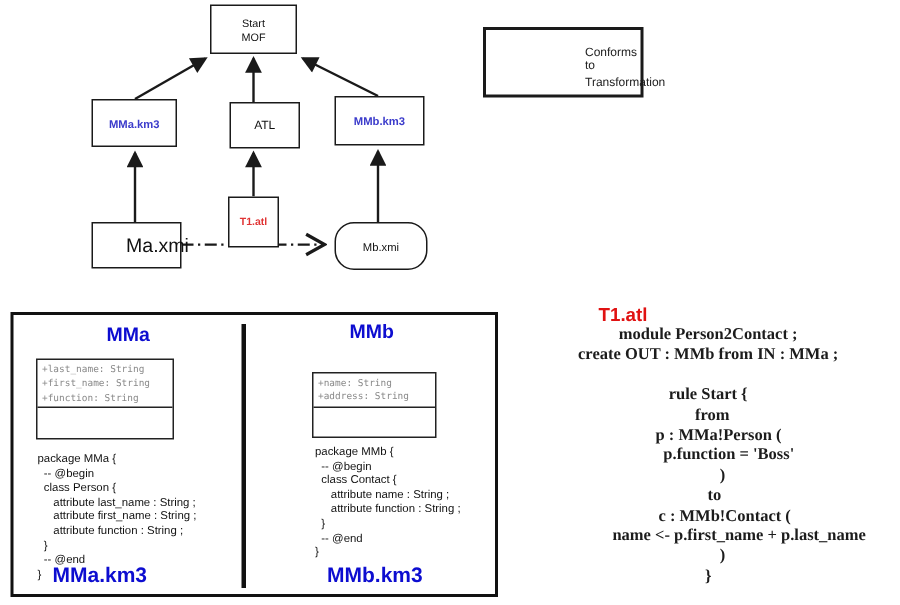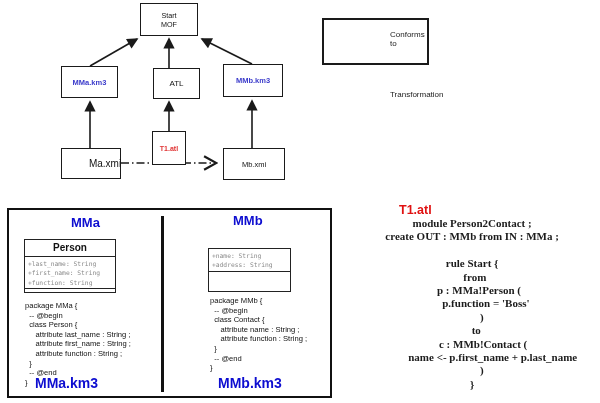--- a/index.html
+++ b/index.html
@@ -11,33 +11,33 @@
   .node{
     position:absolute;border:1.6px solid #1a1a1a;background:#fff;
     display:flex;align-items:center;justify-content:center;text-align:center;
     box-sizing:border-box;z-index:2;
   }
   #node-ecore   {left:140px;top:3px;  width:58px;height:33px;font-size:7.2px;line-height:9px;white-space:pre-line;}
   #node-mma-km3 {left:61px; top:66px; width:57px;height:32px;font-size:7.5px;font-weight:bold;color:#3c3ccb;}
   #node-atl     {left:153px;top:68px; width:47px;height:31px;font-size:8px;}
   #node-mmb-km3 {left:223px;top:64px; width:60px;height:33px;font-size:7.5px;font-weight:bold;color:#3c3ccb;}
   #node-t1-atl  {left:152px;top:131px;width:34px;height:34px;font-size:7px;font-weight:bold;color:#e03434;}
-  #node-ma-xmi  {left:61px; top:148px;width:60px;height:31px;font-size:10px;padding-left:28px;}
-  #node-mb-xmi  {left:223px;top:148px;width:62px;height:32px;font-size:7.5px;}
+  #node-ma-xmi  {left:61px; top:148px;width:60px;height:31px;font-size:13px;padding-left:28px;}
+  #node-mb-xmi  {left:223px;top:148px;width:62px;height:32px;font-size:7.5px;border-radius:13px;}
 
   #arrow-layer{position:absolute;left:0;top:0;width:600px;height:403px;z-index:1;pointer-events:none;}
 
   
   #legend{
     position:absolute;left:322px;top:18px;width:107px;height:47px;
     border:2px solid #1a1a1a;box-sizing:border-box;background:#fff;z-index:2;
   }
   .legend-label{position:absolute;left:66px;font-size:8px;color:#222;}
   #legend-conforms-label{top:10px;}
-  #legend-transform-label{top:30px;margin-top:40px;}
+  #legend-transform-label{top:30px;}
 
   
   #mm-panel{
     position:absolute;left:7px;top:208px;width:325px;height:190px;
     border:2px solid #111;box-sizing:border-box;background:#fff;z-index:2;
   }
   #mm-divider{position:absolute;left:152px;top:6px;bottom:4px;width:3px;background:#111;}
   .mm-title{position:absolute;font-size:13px;font-weight:bold;color:#0d0dd0;}
   #mma-title{left:40px;top:5px;padding-left:22px;}
   #mmb-title{left:224px;top:3px;}
@@ -110,21 +110,20 @@
 <div id="legend">
   <div class="legend-label" id="legend-conforms-label">Conforms to</div>
   <div class="legend-label" id="legend-transform-label">Transformation</div>
 </div>
 
 <div id="mm-panel">
   <div id="mm-divider"></div>
 
   <div class="mm-title" id="mma-title">MMa</div>
   <div class="class-box" id="person-box">
-    <div class="class-header">Person</div>
     <div class="class-attrs">
       <div class="class-attr">+last_name: String</div>
       <div class="class-attr">+first_name: String</div>
       <div class="class-attr">+function: String</div>
     </div>
     <div class="class-footer"></div>
   </div>
   <pre class="km3-code" id="mma-code">package MMa {
   -- @begin
   class Person {

